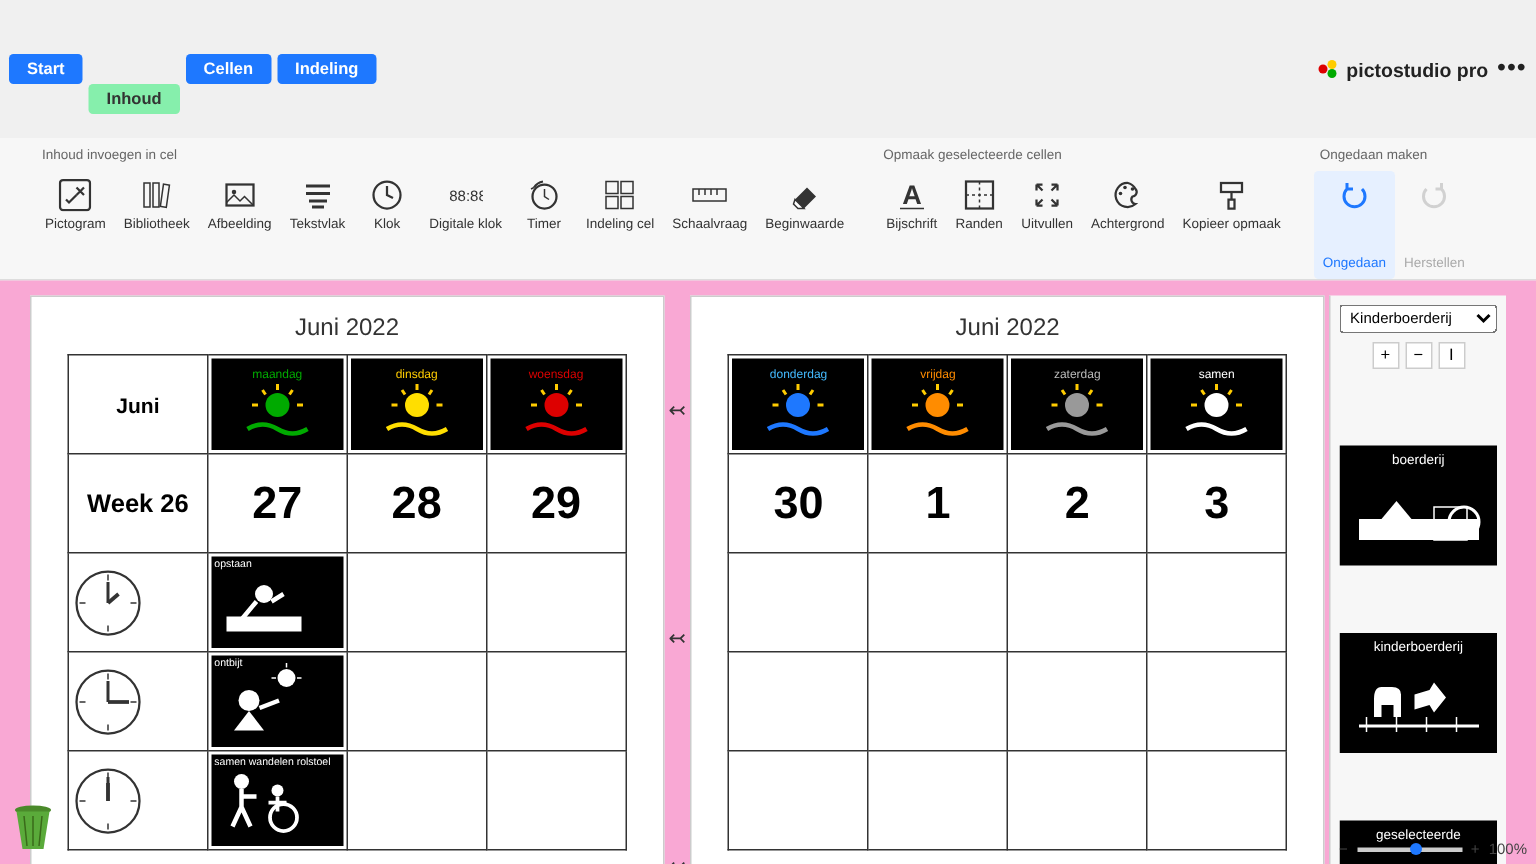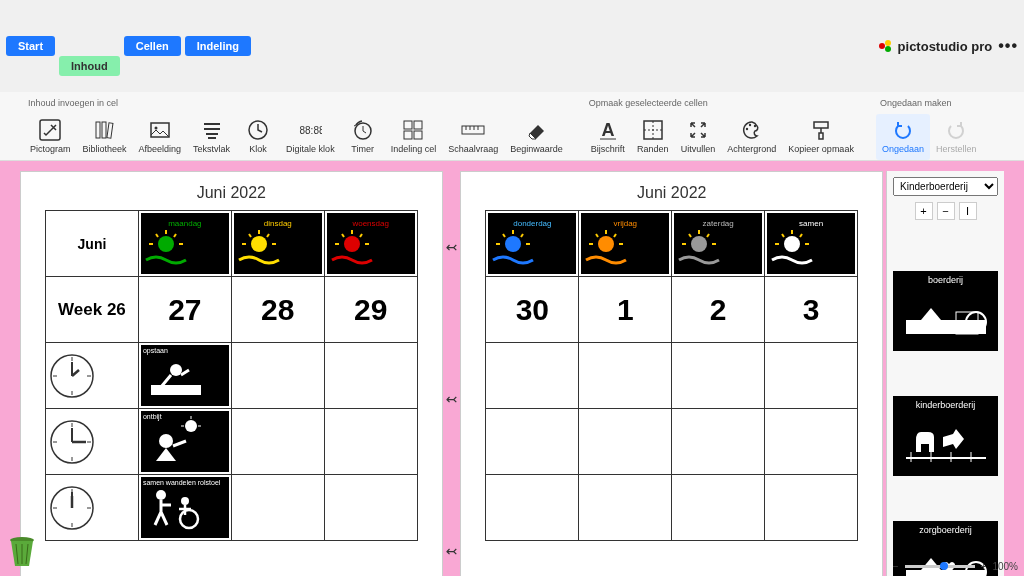--- a/index.html
+++ b/index.html
@@ -14,32 +14,32 @@
 .brand-dots { font-size: 16px; letter-spacing: 1px; }
 
 
 .toolbar { display: flex; background: #f7f7f7; border-bottom: 1px solid #ddd; padding: 4px 0 0 16px; }
 .tb-group { padding: 0 8px; }
 .tb-group-label { font-size: 9px; color: #666; padding: 2px 4px 6px 4px; }
 .tb-row { display: flex; }
 .tb-item { display: flex; flex-direction: column; align-items: center; justify-content: space-between; padding: 4px 6px 6px 6px; min-width: 44px; cursor: pointer; border-radius: 3px; }
 .tb-icon { width: 24px; height: 24px; display: flex; align-items: center; justify-content: center; margin-bottom: 2px; }
 .tb-label { font-size: 9px; color: #333; white-space: nowrap; }
-.tb-undo { background: #e6f0ff; }
+.tb-undo { background: #e6f0ff; gap: 26px; }
 
 
 .workspace { display: flex; padding: 10px 20px; gap: 3px; height: calc(100% - 100px); background: #f9a8d4; }
 .page { background: #fff; border: 1px solid #ccc; width: 430px; height: 100%; padding: 12px 24px; position: relative; }
 .page-title { text-align: center; font-size: 16px; color: #333; margin-bottom: 8px; }
 .grid { border-collapse: collapse; width: 100%; }
 .grid td { border: 1px solid #333; width: 88px; height: 66px; text-align: center; vertical-align: middle; padding: 2px; }
 .grid .hdr { font-size: 14px; font-weight: 600; }
 .grid .wk { font-weight: 600; font-size: 17px; }
 .grid .dn { font-size: 30px; font-weight: 700; }
-.daycell { background: #000; width: 100%; height: 100%; display: flex; flex-direction: column; justify-content: center; }
+.daycell { background: #000; width: 100%; height: 100%; display: flex; flex-direction: column; align-items: center; justify-content: center; }
 .daycell-label { color: #fff; font-size: 8px; }
 .picto-cell { background: #000; width: 100%; height: 100%; position: relative; }
 .picto-label { color: #fff; font-size: 7px; position: absolute; top: 2px; left: 2px; right: 2px; text-align: left; }
 
 
 .right-panel { width: 120px; background: #f7f7f7; border-left: 1px solid #ccc; padding: 6px; display: flex; flex-direction: column; gap: 6px; }
 .rp-select { width: 100%; font-size: 10px; padding: 2px; }
 .rp-controls { display: flex; gap: 4px; justify-content: center; }
 .rp-btn { width: 18px; height: 18px; border: 1px solid #ccc; background: #fff; font-size: 11px; display: flex; align-items: center; justify-content: center; cursor: pointer; }
 .rp-scroll { flex: 1; overflow: hidden; }
@@ -557,21 +557,21 @@
               <g stroke="#fff">
                 <line x1="10" y1="35" x2="10" y2="45"></line>
                 <line x1="30" y1="35" x2="30" y2="45"></line>
                 <line x1="50" y1="35" x2="50" y2="45"></line>
                 <line x1="70" y1="35" x2="70" y2="45"></line>
               </g>
             </svg>
           </div>
       </div>
       <div class="rp-item">
-        <div class="rp-item-label">zorgboerderij</div>
+        <div class="rp-item-label">geselecteerde</div>
         <div class="rp-item-img">
             <svg width="90" height="50">
               <rect x="5" y="28" width="80" height="14" fill="#fff"></rect>
               <path d="M20 28 L30 16 L40 28" fill="#fff"></path>
               <circle cx="75" cy="30" r="10" fill="none" stroke="#fff" stroke-width="2"></circle>
               <path d="M42 22 q3 -4 6 0 q3 -4 6 0 q0 5 -6 8 q-6 -3 -6 -8" fill="#fff"></path>
             </svg>
           </div>
       </div>
       <div class="rp-item">

